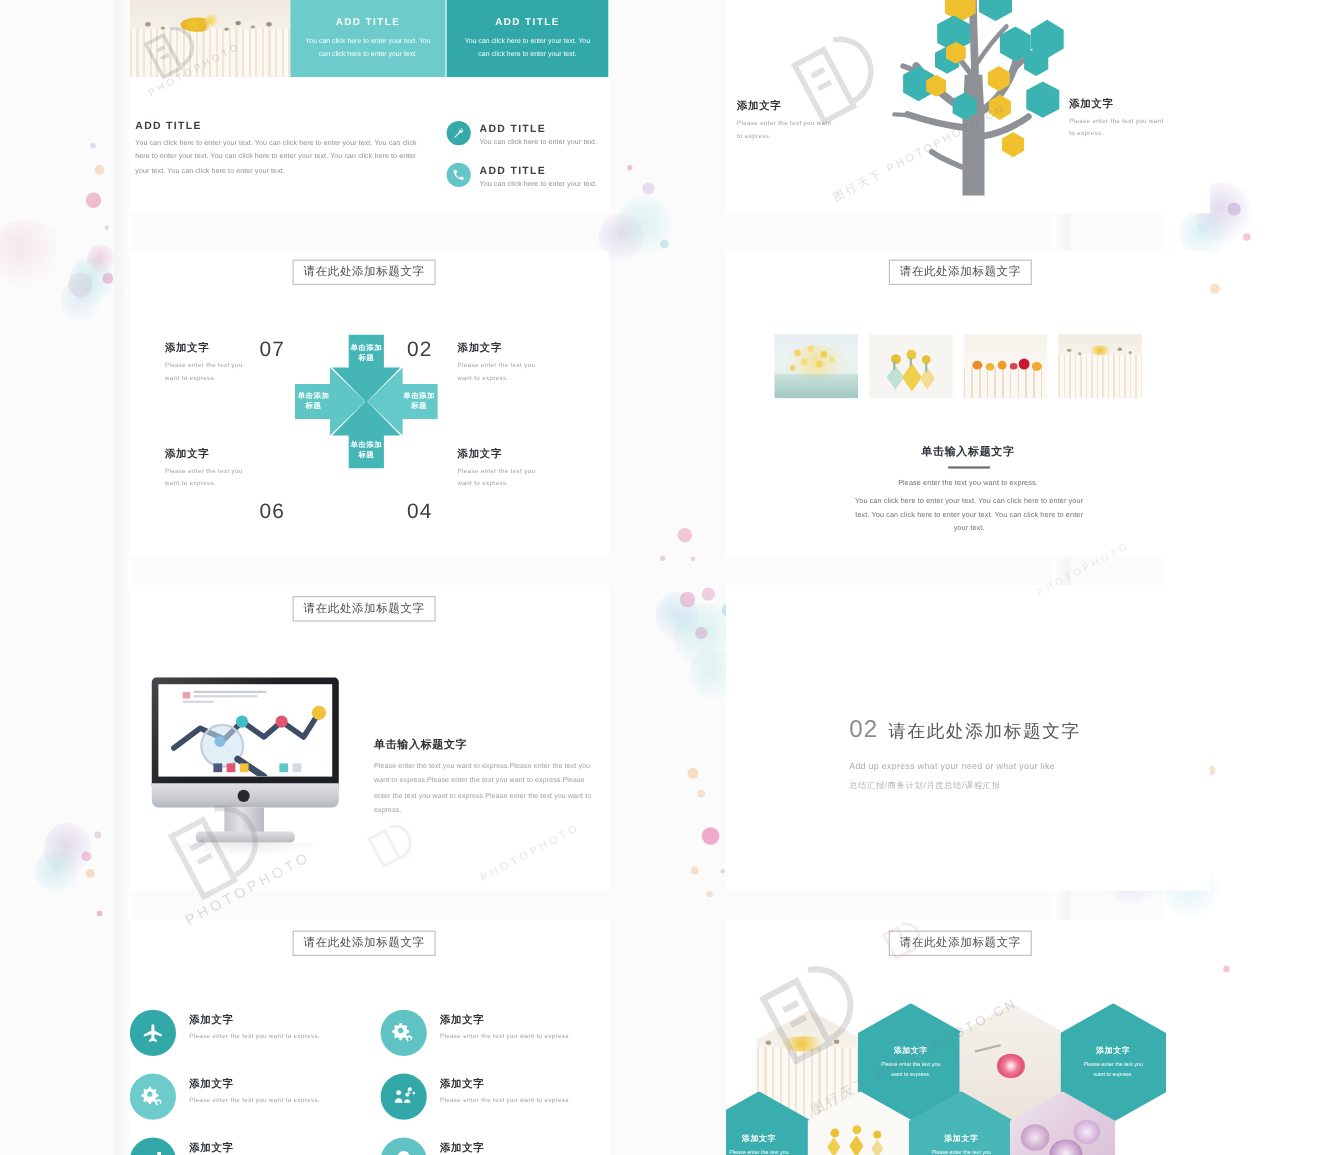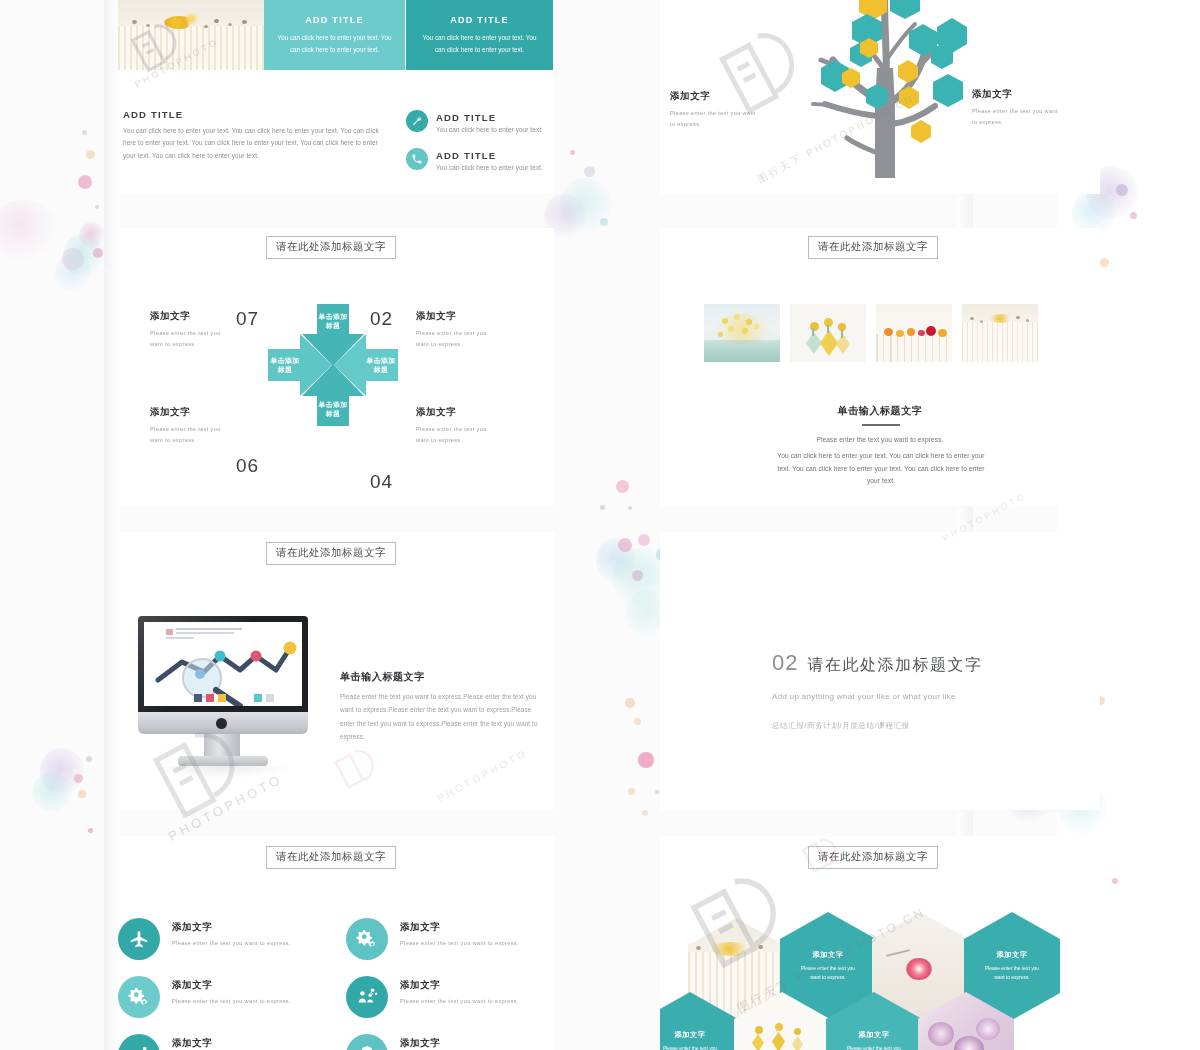--- a/index.html
+++ b/index.html
@@ -323,21 +323,21 @@
       </svg>
       <div class="arw" style="left:49px;top:4px;width:32px;height:26px;">单击添加标题</div>
       <div class="arw" style="left:49px;top:92px;width:32px;height:26px;">单击添加标题</div>
       <div class="arw" style="left:2px;top:48px;width:30px;height:26px;">单击添加标题</div>
       <div class="arw" style="left:98px;top:48px;width:30px;height:26px;">单击添加标题</div>
     </div>
 
     <div class="num" style="left:118px;top:80px;">07</div>
     <div class="num" style="left:252px;top:80px;">02</div>
     <div class="num" style="left:118px;top:227px;">06</div>
-    <div class="num" style="left:252px;top:227px;margin-top:16px;">04</div>
+    <div class="num" style="left:252px;top:227px;">04</div>
 
     <div style="position:absolute;left:32px;top:82px;width:82px;">
       <div class="cn-h">添加文字</div>
       <div class="cn-sub" style="margin-top:5px;">Please  enter  the  text you want to express.</div>
     </div>
     <div style="position:absolute;left:298px;top:82px;width:82px;">
       <div class="cn-h">添加文字</div>
       <div class="cn-sub" style="margin-top:5px;">Please  enter  the  text you want to express.</div>
     </div>
     <div style="position:absolute;left:32px;top:178px;width:82px;">
@@ -463,22 +463,22 @@
     <div class="cn-h" style="position:absolute;left:222px;top:138px;font-size:10px;">单击输入标题文字</div>
     <div class="body-en" style="position:absolute;left:222px;top:158px;width:204px;color:#9b9ea3;line-height:2.1;">Please enter the text you want to express.Please enter the text you want to express.Please enter the text you want to express.Please enter the text you want to express.Please enter the text you want to express.</div>
   </div>
 
   <div class="slide" style="left:660px;top:532px;width:440px;height:278px;">
     <div style="position:absolute;left:112px;top:118px;">
       <div style="display:flex;align-items:baseline;">
         <span style="font-size:22px;color:#8a8d92;font-weight:300;letter-spacing:1px;">02</span>
         <span style="font-size:16px;color:#54575c;margin-left:9px;letter-spacing:1.5px;">请在此处添加标题文字</span>
       </div>
-      <div style="margin-top:16px;font-size:8px;color:#a8abb0;letter-spacing:.3px;">Add up anything what your like or what your like</div>
-      <div style="margin-top:20px;font-size:7.5px;color:#b0b3b8;letter-spacing:.6px;">总结汇报/商务计划/月度总结/课程汇报</div>
+      <div style="margin-top:16px;font-size:8px;color:#a8abb0;letter-spacing:.3px;">Add up express what your need or what your like</div>
+      <div style="margin-top:8px;font-size:7.5px;color:#b0b3b8;letter-spacing:.6px;">总结汇报/商务计划/月度总结/课程汇报</div>
     </div>
   </div>
 
   <div class="slide" style="left:118px;top:836px;width:436px;height:214px;">
 
     <div class="sec-title-box" style="left:148px;top:10px;">请在此处添加标题文字</div>
 
     <div style="position:absolute;left:0px;top:82px;width:200px;height:52px;">
       <div class="icon-circle" style="left:0;top:0;width:42px;height:42px;background:#33a8a8;">
         <svg width="22" height="22" viewBox="0 0 24 24" fill="#fff">

